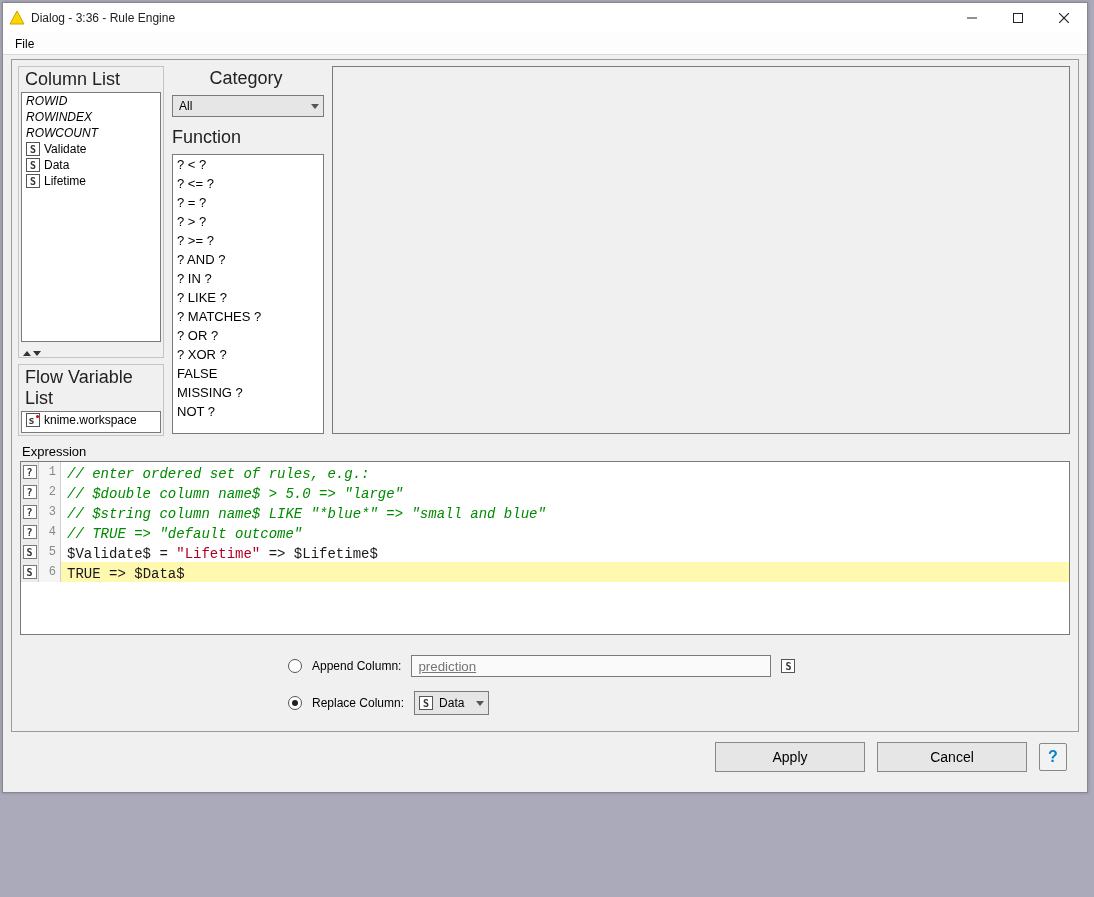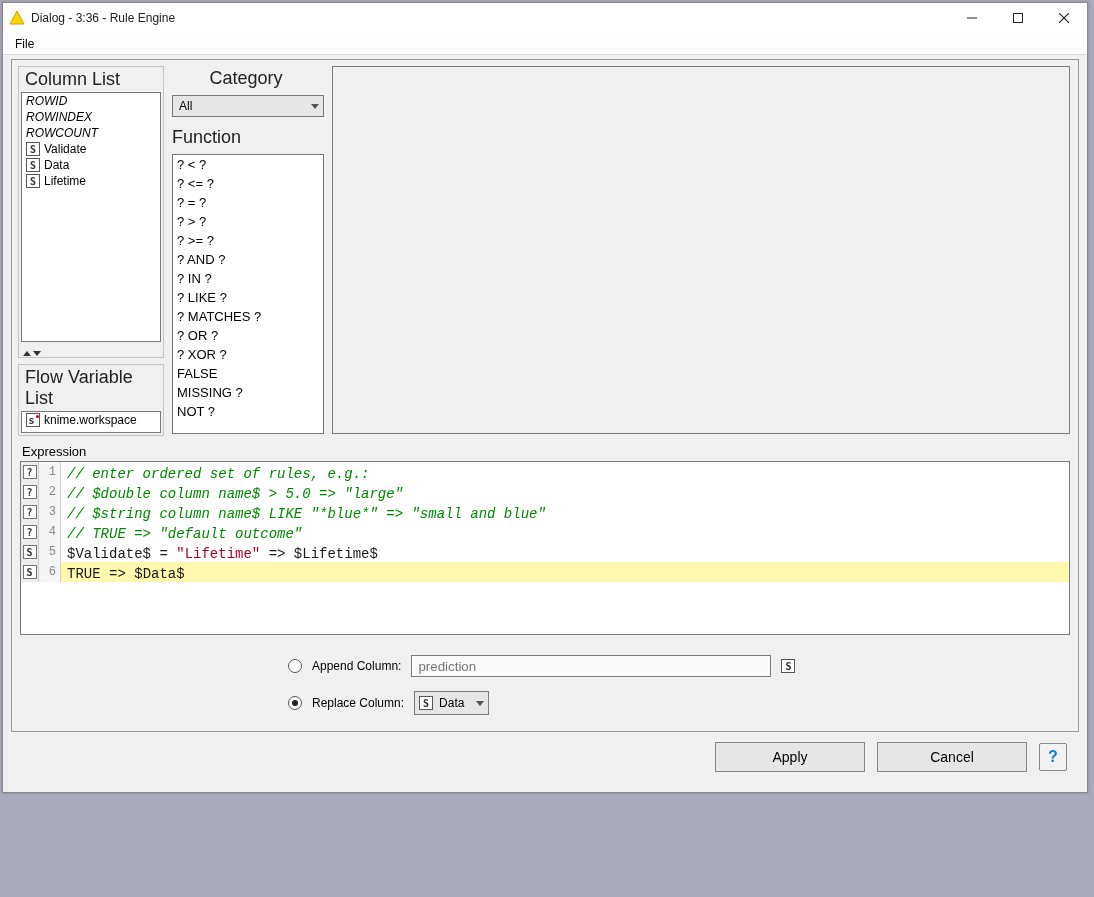--- a/index.html
+++ b/index.html
@@ -193,21 +193,21 @@
   
   .opts { padding: 18px 0 10px 0; display:flex; flex-direction:column; gap:14px; align-items:flex-start;}
   .opt-row { display:flex; align-items:center; gap:10px; padding-left: 270px;}
   .radio {
     width:14px;height:14px;border:1px solid #555;border-radius:50%;background:#fff;
     display:flex;align-items:center;justify-content:center;
   }
   .radio .dot{width:6px;height:6px;background:#222;border-radius:50%;}
   .text-input {
     height:22px; border:1px solid #7a7a7a; background:#fafafa; padding:0 6px;
-    color:#777; width:360px;
+    color:#777; width:360px;text-decoration:underline;
   }
   .combo {
     height:24px; border:1px solid #7a7a7a; background:#e6e6e6;
     display:flex; align-items:center; gap:6px; padding:0 4px 0 4px;
   }
   .combo .caret{ width:0;height:0;border-left:4px solid transparent;border-right:4px solid transparent;border-top:5px solid #555; margin-left:6px;}
   
   .footer {
     display:flex; justify-content:flex-end; align-items:center;
     padding: 10px 12px 12px 12px; gap:12px;

